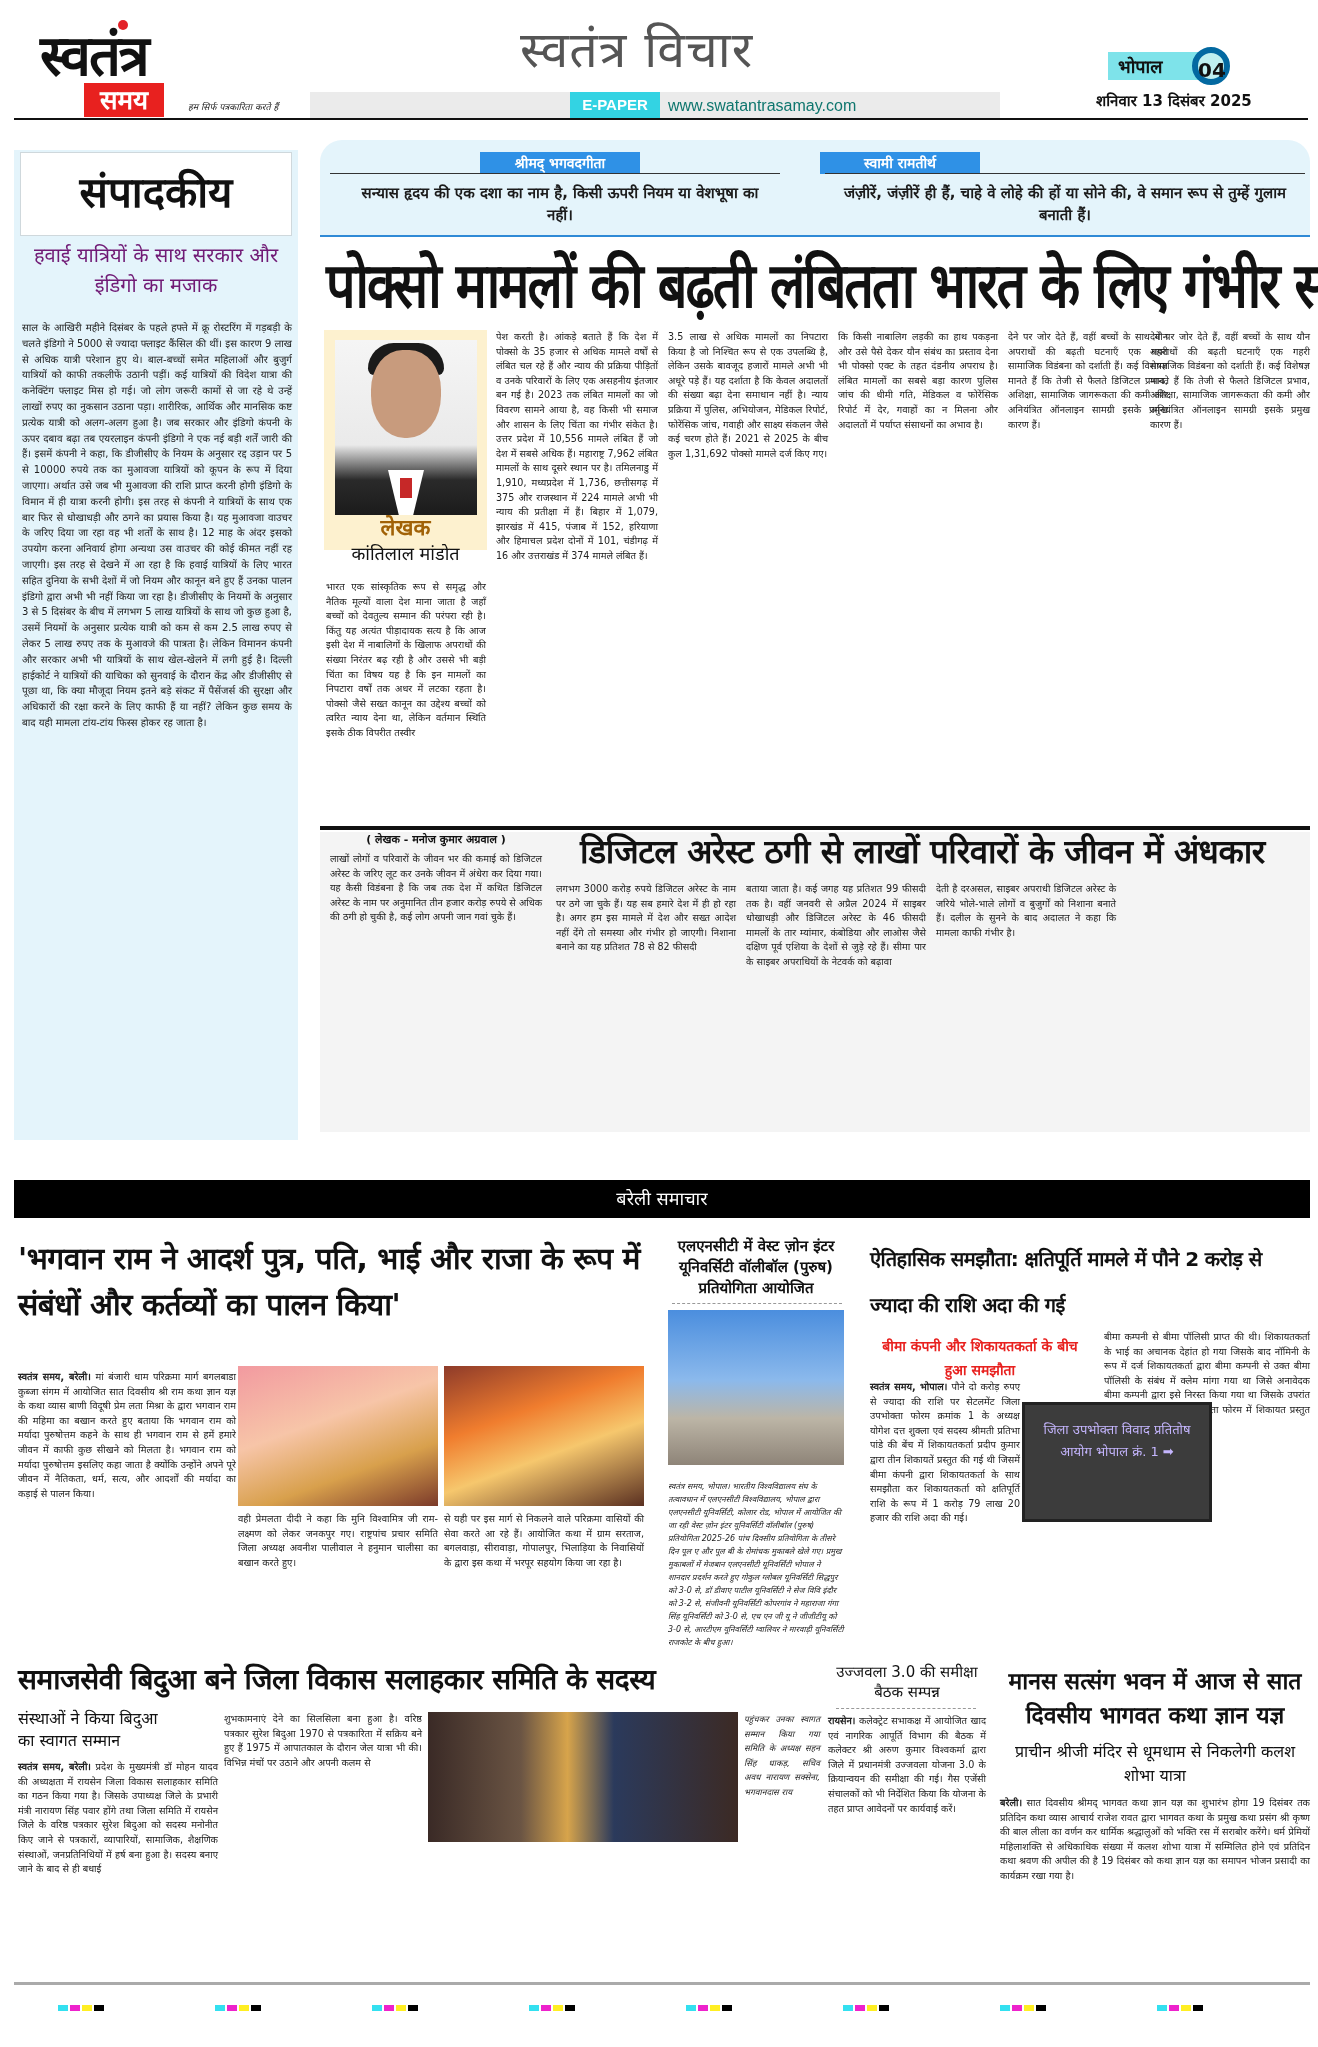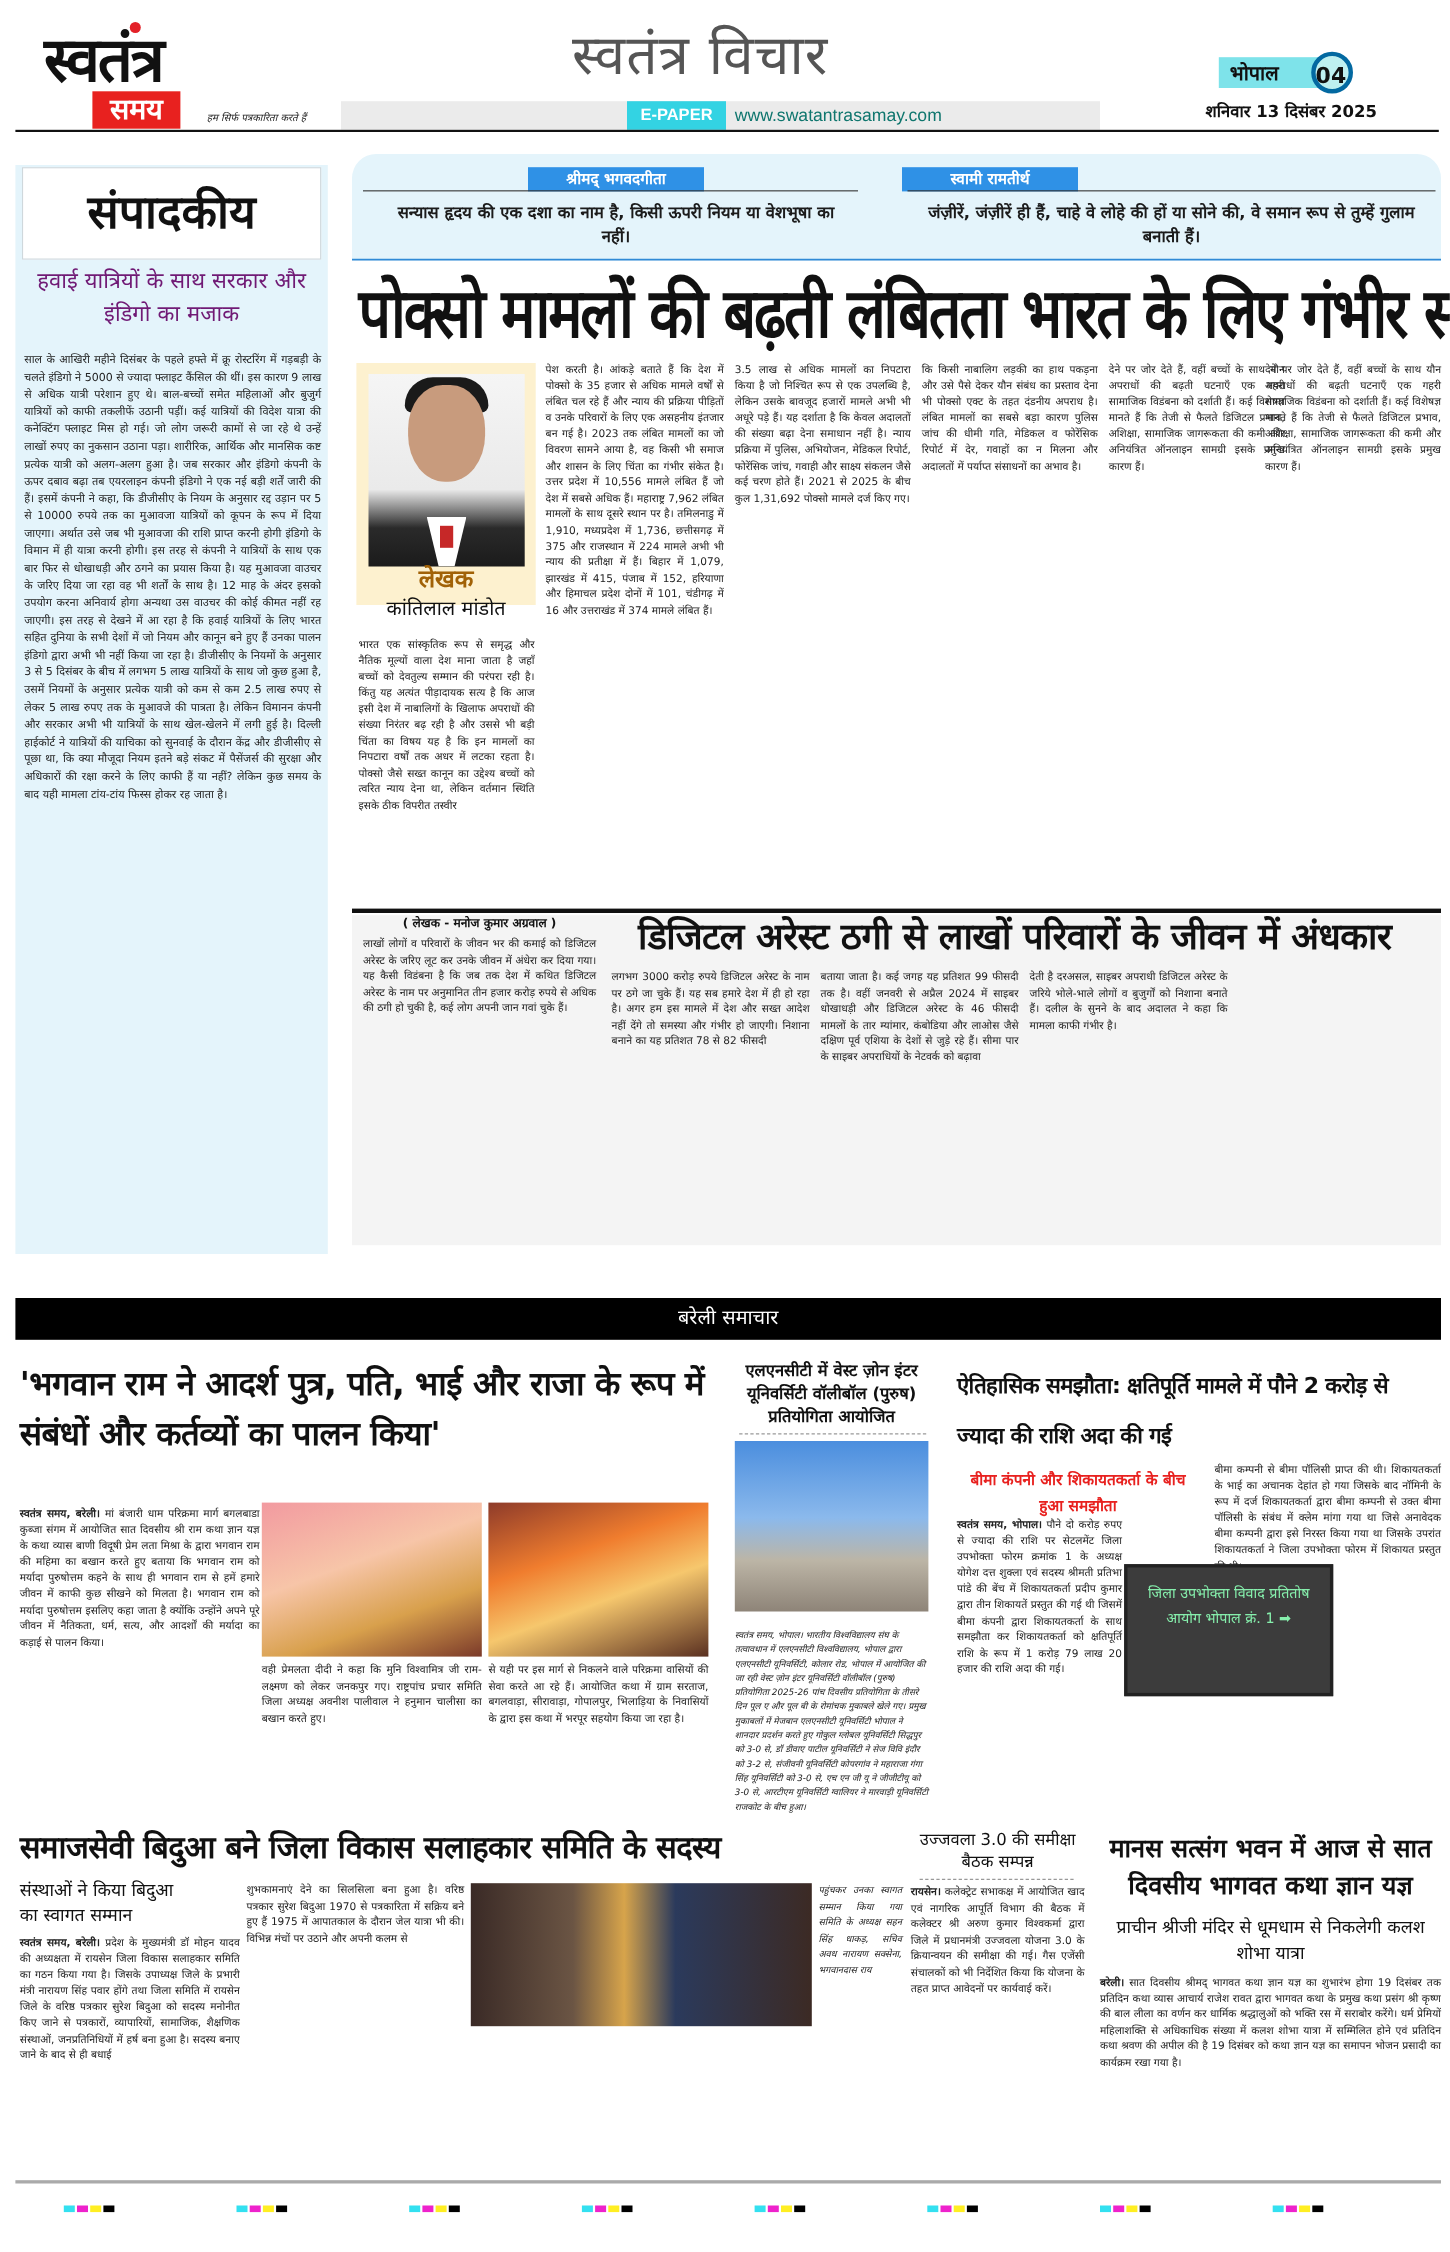--- a/index.html
+++ b/index.html
@@ -10,21 +10,21 @@
   .logo-dot { left: 118px; top: 20px; width: 10px; height: 10px; border-radius: 50%; background: #e32128; }
   .logo-samay { left: 84px; top: 83px; width: 80px; height: 34px; background: #e8211f; color: #fff; font-weight: 900; font-size: 26px; text-align: center; line-height: 34px; }
   .tagline { left: 188px; top: 100px; font-family: "DejaVu Serif", serif; font-style: italic; font-size: 9px; color: #222; }
   .mast-line { left: 14px; top: 118px; width: 1294px; height: 2px; background: #111; }
   .mast-title { left: 520px; top: 20px; font-size: 50px; color: #555; font-weight: 400; line-height: 60px; letter-spacing: 1px; }
   .epaper-bar { left: 310px; top: 92px; width: 690px; height: 26px; background: #ebebeb; }
   .epaper-tag { left: 570px; top: 92px; width: 90px; height: 26px; background: #33d3e3; color: #fff; font-weight: bold; font-size: 15px; text-align: center; line-height: 26px; font-family: "Liberation Sans", sans-serif; }
   .website { left: 668px; top: 93px; font-size: 16px; font-family: "Liberation Sans", sans-serif; color: #0f766e; line-height: 26px; }
   .city-box { left: 1108px; top: 52px; width: 116px; height: 28px; background: #7ee3ea; }
   .city { left: 1118px; top: 54px; font-weight: bold; font-size: 18px; color: #111; }
-  .page-no { left: 1192px; top: 47px; width: 38px; height: 38px; border-radius: 50%; background: #bff0f0; border: 4px solid #0369a1; font-weight: bold; font-size: 20px; text-align: left; line-height: 34px; }
+  .page-no { left: 1192px; top: 47px; width: 38px; height: 38px; border-radius: 50%; background: #bff0f0; border: 6px solid #0369a1; font-weight: bold; font-size: 20px; text-align: left; line-height: 34px; }
   .date { left: 1096px; top: 90px; font-weight: bold; font-size: 15px; color: #111; }
 
   
   .ed-col { left: 14px; top: 150px; width: 284px; height: 990px; background: #e4f4fb; }
   .ed-head-box { left: 20px; top: 152px; width: 272px; height: 84px; background: #fff; border: 1px solid #cfd8dc; }
   .ed-head { left: 20px; top: 160px; width: 272px; text-align: center; font-size: 42px; font-weight: 900; line-height: 66px; }
   .ed-sub { left: 20px; top: 240px; width: 272px; text-align: center; font-size: 20px; line-height: 30px; color: #701a75; }
   .ed-body { left: 22px; top: 320px; width: 270px; font-size: 10px; line-height: 15.8px; text-align: justify; color: #222; }
 
   
@@ -62,21 +62,21 @@
   .ram-body2 { left: 238px; top: 1512px; width: 200px; }
   .ram-body3 { left: 444px; top: 1512px; width: 200px; }
 
   .vb-head { left: 666px; top: 1236px; width: 180px; text-align: center; font-size: 15px; font-weight: 700; line-height: 21px; }
   .vb-rule { left: 672px; top: 1303px; width: 170px; height: 1px; border-top: 1px dashed #999; }
   .vb-photo { left: 668px; top: 1310px; width: 176px; height: 155px; background: linear-gradient(180deg, #4b8ede 0%, #8bb9ec 45%, #bcb5a6 70%, #8e8478 100%); }
   .vb-caption { left: 668px; top: 1480px; width: 176px; font-size: 8px; line-height: 13px; font-style: italic; color: #222; }
 
   .ins-head { left: 870px; top: 1236px; width: 440px; font-size: 20px; font-weight: 600; line-height: 46px; letter-spacing: -0.6px; }
   .ins-sub { left: 870px; top: 1334px; width: 220px; text-align: center; color: #e8211f; font-weight: bold; font-size: 14px; line-height: 24px; }
-  .ins-sign { left: 1022px; top: 1402px; width: 190px; height: 120px; background: #3c3c3c; border: 3px solid #222; color: #86efac; text-align: center; font-size: 13px; line-height: 22px; padding-top: 14px; margin-top: 20px; }
+  .ins-sign { left: 1022px; top: 1402px; width: 190px; height: 120px; background: #3c3c3c; border: 3px solid #222; color: #c4b5fd; text-align: center; font-size: 13px; line-height: 22px; padding-top: 14px; }
   .ins-body-left { left: 870px; top: 1380px; width: 150px; }
   .ins-body-right { left: 1104px; top: 1330px; width: 206px; }
 
   
   .bid-head { left: 18px; top: 1660px; width: 780px; font-size: 28px; font-weight: 700; line-height: 40px; letter-spacing: -0.5px; white-space: nowrap; }
   .bid-sub { left: 18px; top: 1708px; width: 160px; font-size: 16px; line-height: 22px; }
   .bid-photo { left: 428px; top: 1712px; width: 310px; height: 130px; background: linear-gradient(90deg, #3a2a26 0%, #6b5544 30%, #d7a44b 45%, #2b3a5c 60%, #3c2a24 100%); }
   .ujj-head { left: 828px; top: 1662px; width: 158px; text-align: center; font-size: 15px; line-height: 20px; }
   .ujj-rule { left: 836px; top: 1708px; width: 140px; border-top: 1px dashed #999; }
   .bhag-head { left: 1000px; top: 1664px; width: 310px; text-align: center; font-size: 23px; line-height: 34px; font-weight: 600; }

